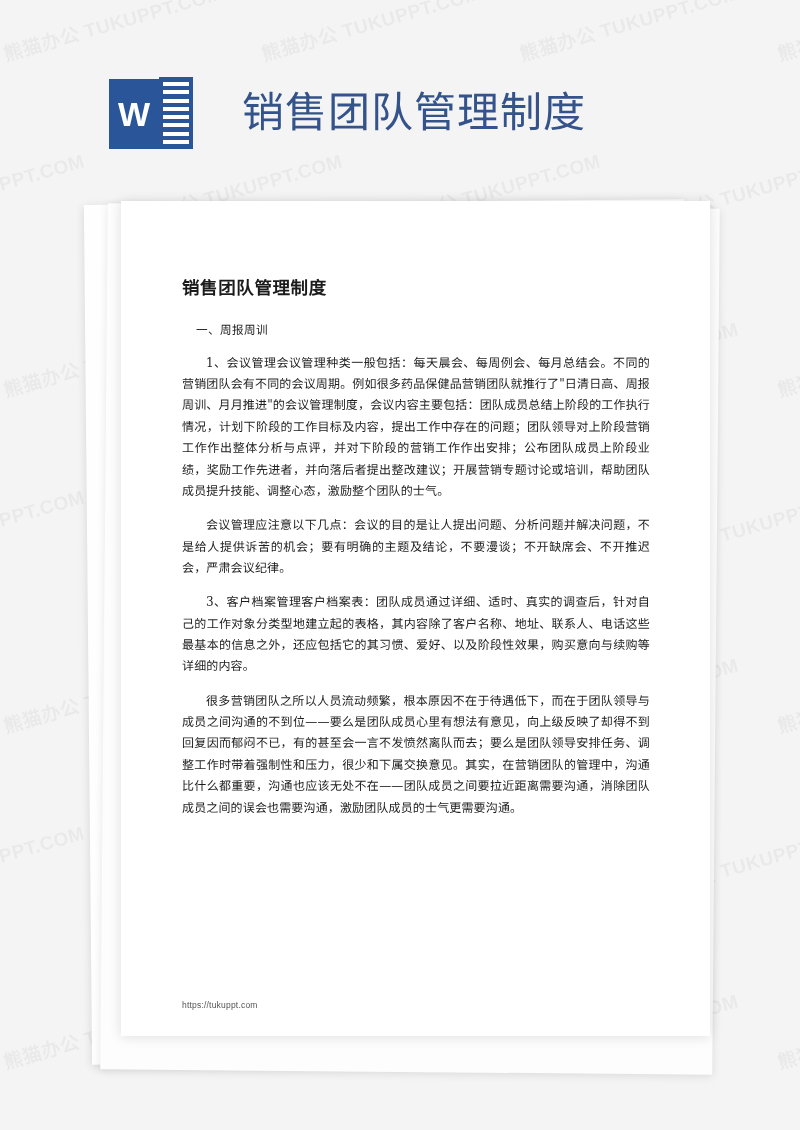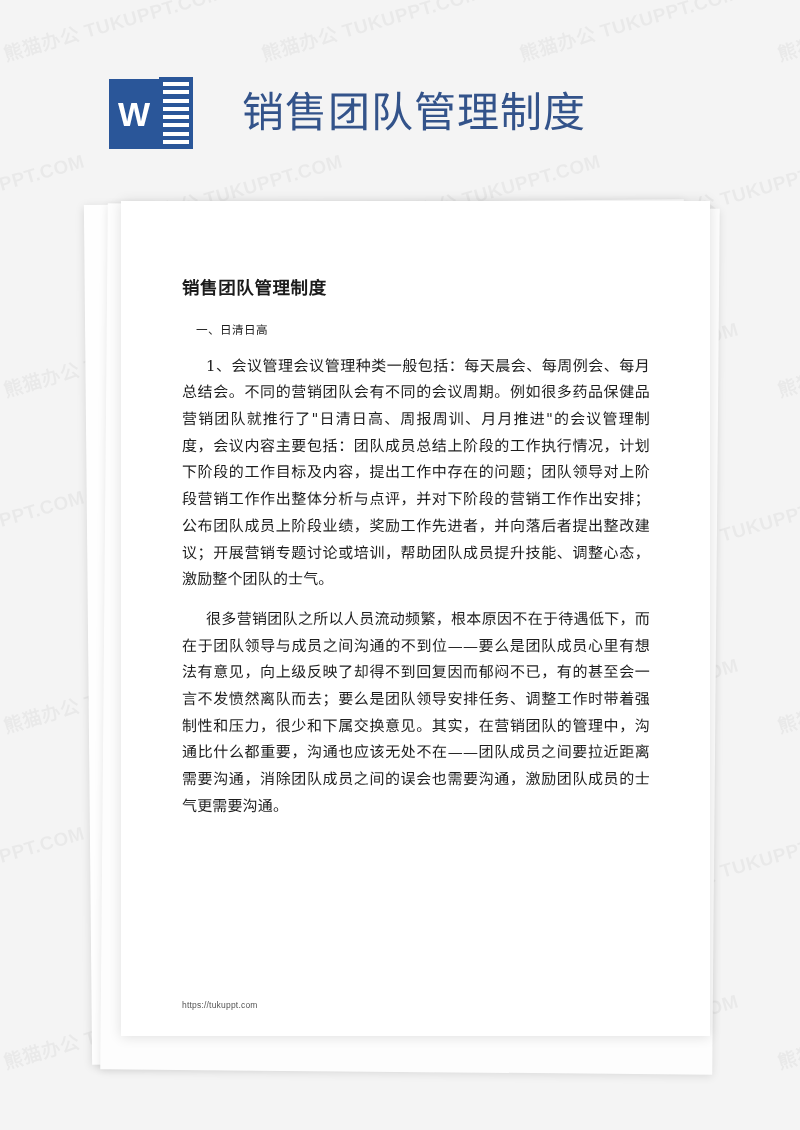--- a/index.html
+++ b/index.html
@@ -163,21 +163,21 @@
     font-size: 11.6px;
     color: #1d1d1d;
     margin: 0 0 13px 0;
     padding-left: 14px;
     letter-spacing: 0.4px;
     line-height: 1.55;
   }
 
   .para {
     font-family: "DejaVu Serif", "Liberation Serif", serif;
-    font-size: 15px;
+    font-size: 12px;
     color: #1d1d1d;
     margin: 0 0 13px 0;
     text-indent: 24px;
     line-height: 1.78;
     text-align: justify;
     letter-spacing: 0.15px;
   }
   .para:last-child { margin-bottom: 16px; }
 
   #page-footer {
@@ -244,19 +244,21 @@
 
 <div id="page-stack">
   <div class="sheet-back-a"></div>
   <div class="sheet-back-b"></div>
 </div>
 
 <div id="document-page">
   <div id="page-body">
     <h1 id="doc-title">销售团队管理制度</h1>
     <div id="blocks-container">
-        <p class="section-heading">一、日清日高</p>
+        <p class="section-heading">一、周报周训</p>
         <p class="para">1、会议管理会议管理种类一般包括：每天晨会、每周例会、每月总结会。不同的营销团队会有不同的会议周期。例如很多药品保健品营销团队就推行了"日清日高、周报周训、月月推进"的会议管理制度，会议内容主要包括：团队成员总结上阶段的工作执行情况，计划下阶段的工作目标及内容，提出工作中存在的问题；团队领导对上阶段营销工作作出整体分析与点评，并对下阶段的营销工作作出安排；公布团队成员上阶段业绩，奖励工作先进者，并向落后者提出整改建议；开展营销专题讨论或培训，帮助团队成员提升技能、调整心态，激励整个团队的士气。</p>
+        <p class="para">会议管理应注意以下几点：会议的目的是让人提出问题、分析问题并解决问题，不是给人提供诉苦的机会；要有明确的主题及结论，不要漫谈；不开缺席会、不开推迟会，严肃会议纪律。</p>
+        <p class="para">3、客户档案管理客户档案表：团队成员通过详细、适时、真实的调查后，针对自己的工作对象分类型地建立起的表格，其内容除了客户名称、地址、联系人、电话这些最基本的信息之外，还应包括它的其习惯、爱好、以及阶段性效果，购买意向与续购等详细的内容。</p>
         <p class="para">很多营销团队之所以人员流动频繁，根本原因不在于待遇低下，而在于团队领导与成员之间沟通的不到位——要么是团队成员心里有想法有意见，向上级反映了却得不到回复因而郁闷不已，有的甚至会一言不发愤然离队而去；要么是团队领导安排任务、调整工作时带着强制性和压力，很少和下属交换意见。其实，在营销团队的管理中，沟通比什么都重要，沟通也应该无处不在——团队成员之间要拉近距离需要沟通，消除团队成员之间的误会也需要沟通，激励团队成员的士气更需要沟通。</p>
       </div>
   </div>
   <div id="page-footer">https://tukuppt.com</div>
 </div>
 
 </body></html>

